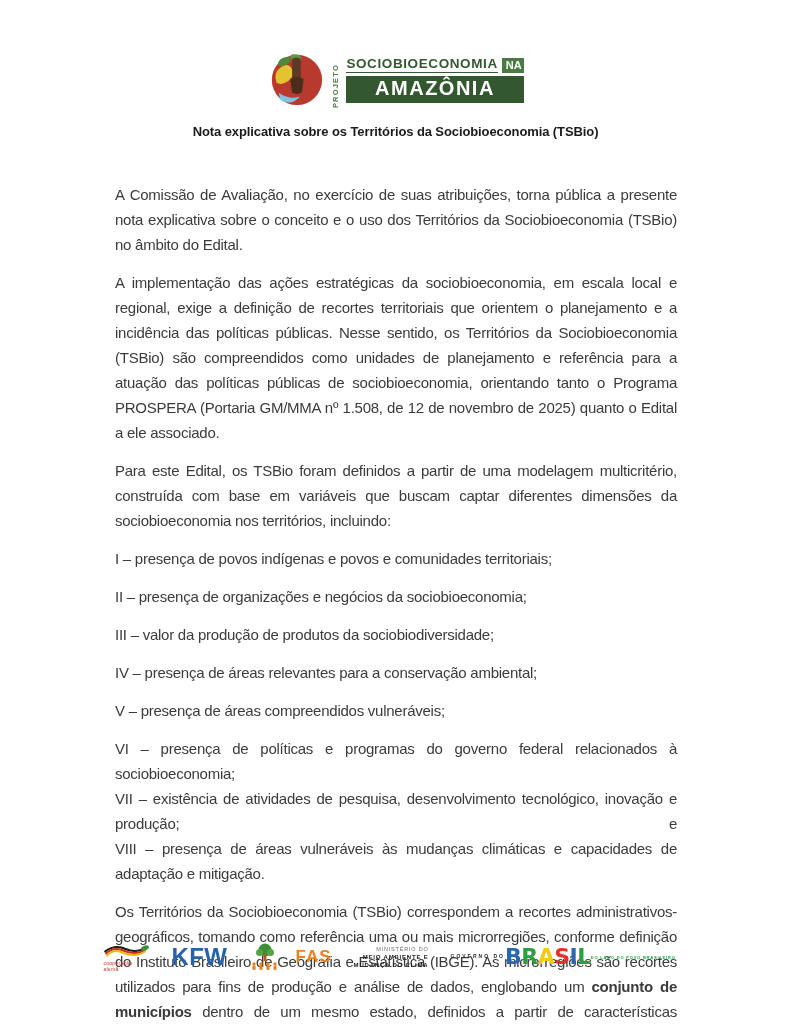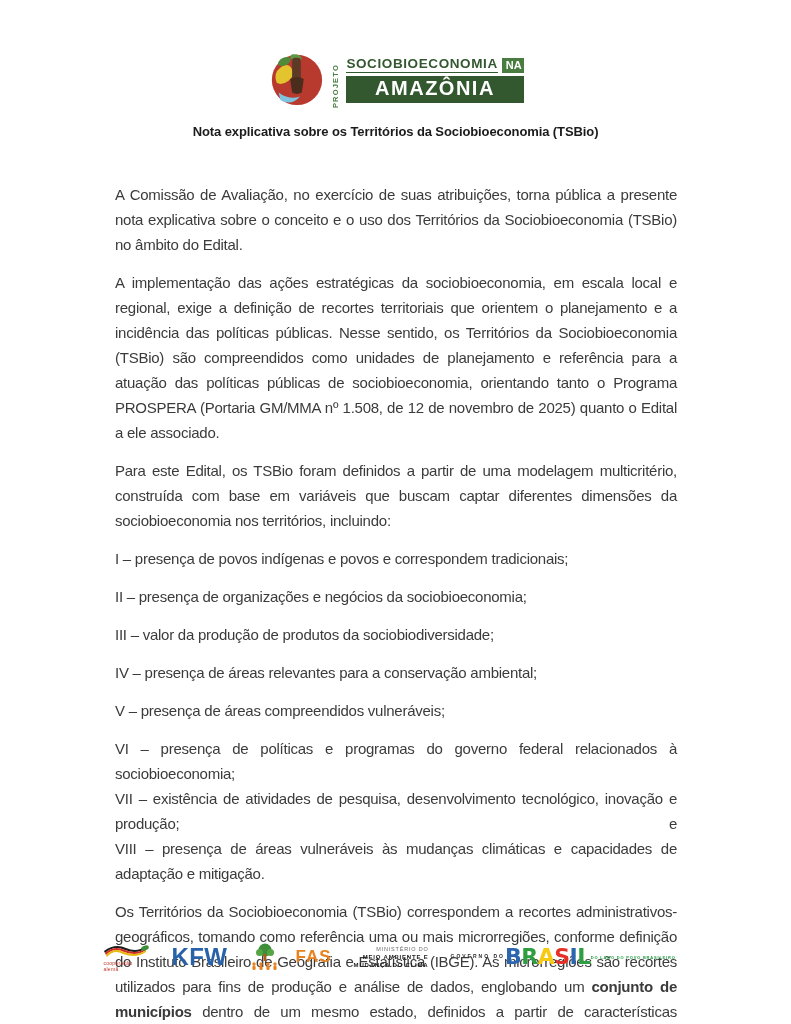--- a/index.html
+++ b/index.html
@@ -155,21 +155,21 @@
     </div>
   </header>
 
   <h1 class="doc-title">Nota explicativa sobre os Territórios da Sociobioeconomia (TSBio)</h1>
 
   <main class="doc-body">
     <p>A Comissão de Avaliação, no exercício de suas atribuições, torna pública a presente nota explicativa sobre o conceito e o uso dos Territórios da Sociobioeconomia (TSBio) no âmbito do Edital.</p>
     <p>A implementação das ações estratégicas da sociobioeconomia, em escala local e regional, exige a definição de recortes territoriais que orientem o planejamento e a incidência das políticas públicas. Nesse sentido, os Territórios da Sociobioeconomia (TSBio) são compreendidos como unidades de planejamento e referência para a atuação das políticas públicas de sociobioeconomia, orientando tanto o Programa PROSPERA (Portaria GM/MMA nº 1.508, de 12 de novembro de 2025) quanto o Edital a ele associado.</p>
     <p>Para este Edital, os TSBio foram definidos a partir de uma modelagem multicritério, construída com base em variáveis que buscam captar diferentes dimensões da sociobioeconomia nos territórios, incluindo:</p>
 
-    <p>I – presença de povos indígenas e povos e correspondem tradicionais;</p>
+    <p>I – presença de povos indígenas e povos e comunidades territoriais;</p>
     <p>II – presença de organizações e negócios da sociobioeconomia;</p>
     <p>III – valor da produção de produtos da sociobiodiversidade;</p>
     <p>IV – presença de áreas relevantes para a conservação ambiental;</p>
     <p>V – presença de áreas compreendidos vulneráveis;</p>
 
     <p class="tight">VI – presença de políticas e programas do governo federal relacionados à sociobioeconomia;</p>
     <p class="tight"><span>VII – existência de atividades de pesquisa, desenvolvimento tecnológico, inovação e produção;</span><span class="efloat">e</span></p>
     <p class="tight">VIII – presença de áreas vulneráveis às mudanças climáticas e capacidades de adaptação e mitigação.</p>
 
     <p class="closing gap-before"><span>Os Territórios da Sociobioeconomia (TSBio) correspondem a recortes administrativos-geográficos, tomando como referência uma ou mais microrregiões, conforme definição do Instituto Brasileiro de Geografia e Estatística (IBGE). As microrregiões são recortes utilizados para fins de produção e análise de dados, englobando um </span><span class="bold">conjunto de municípios</span><span> dentro de um mesmo estado, definidos a partir de características</span></p>

